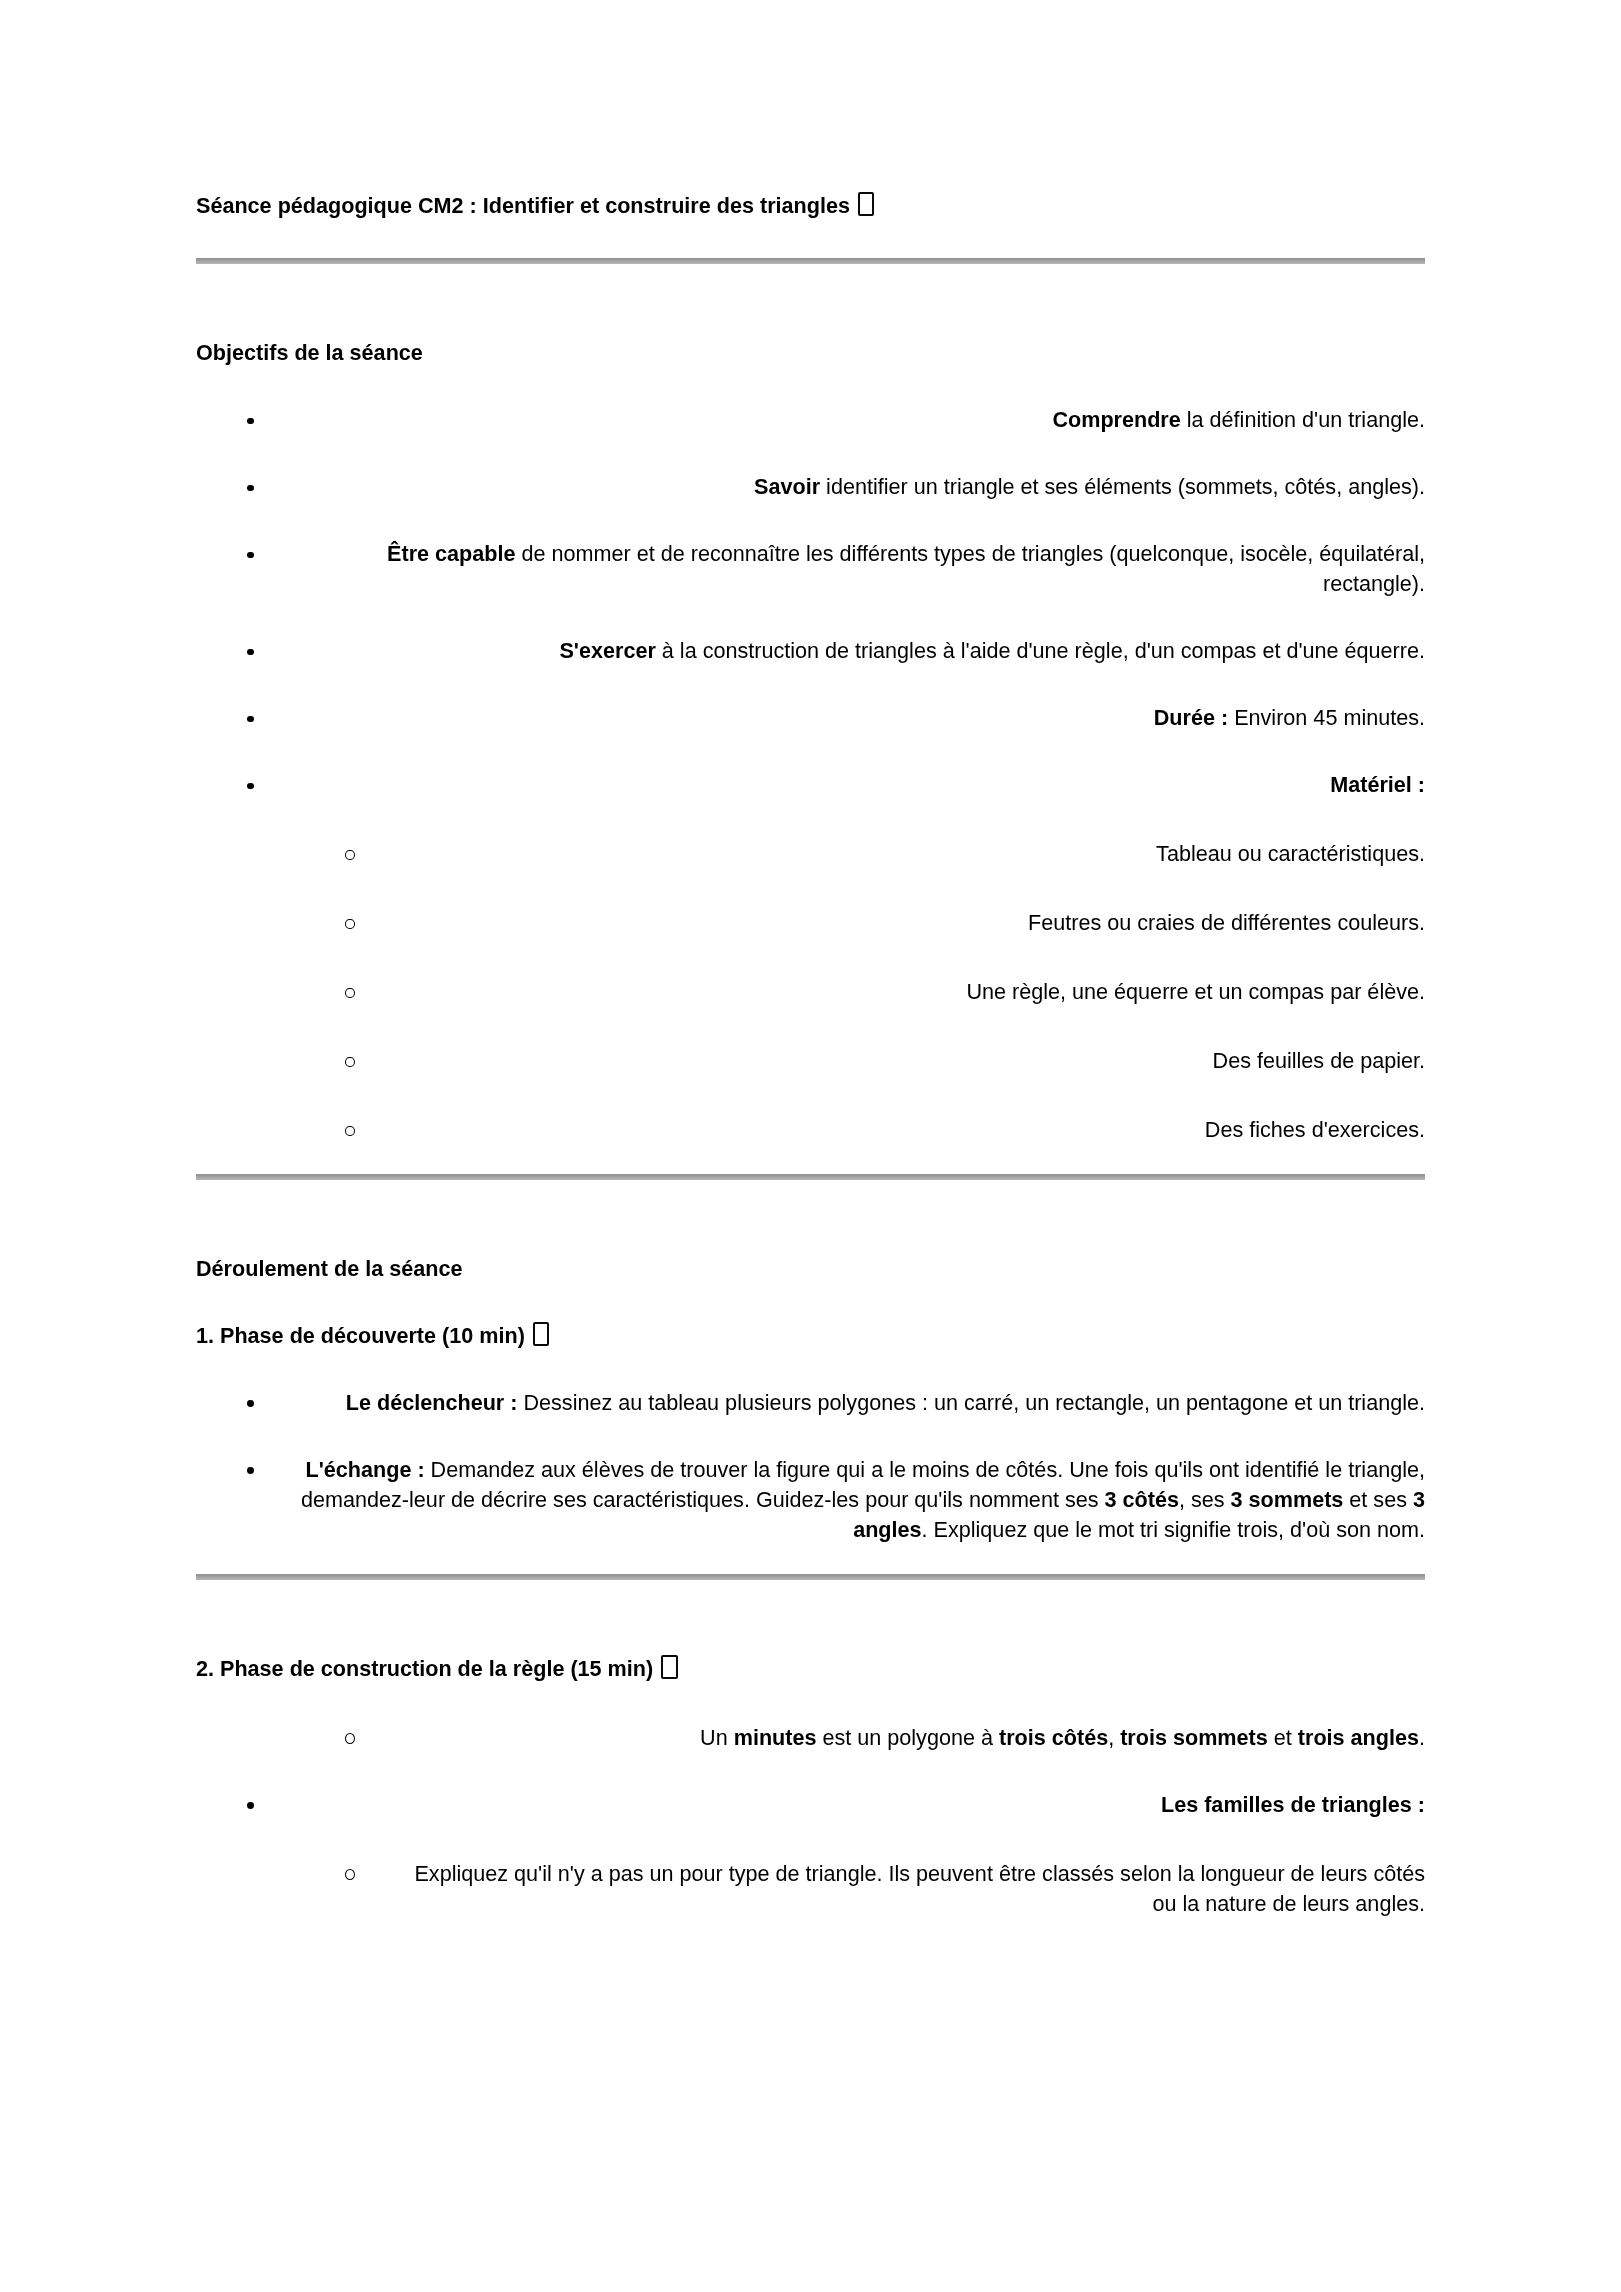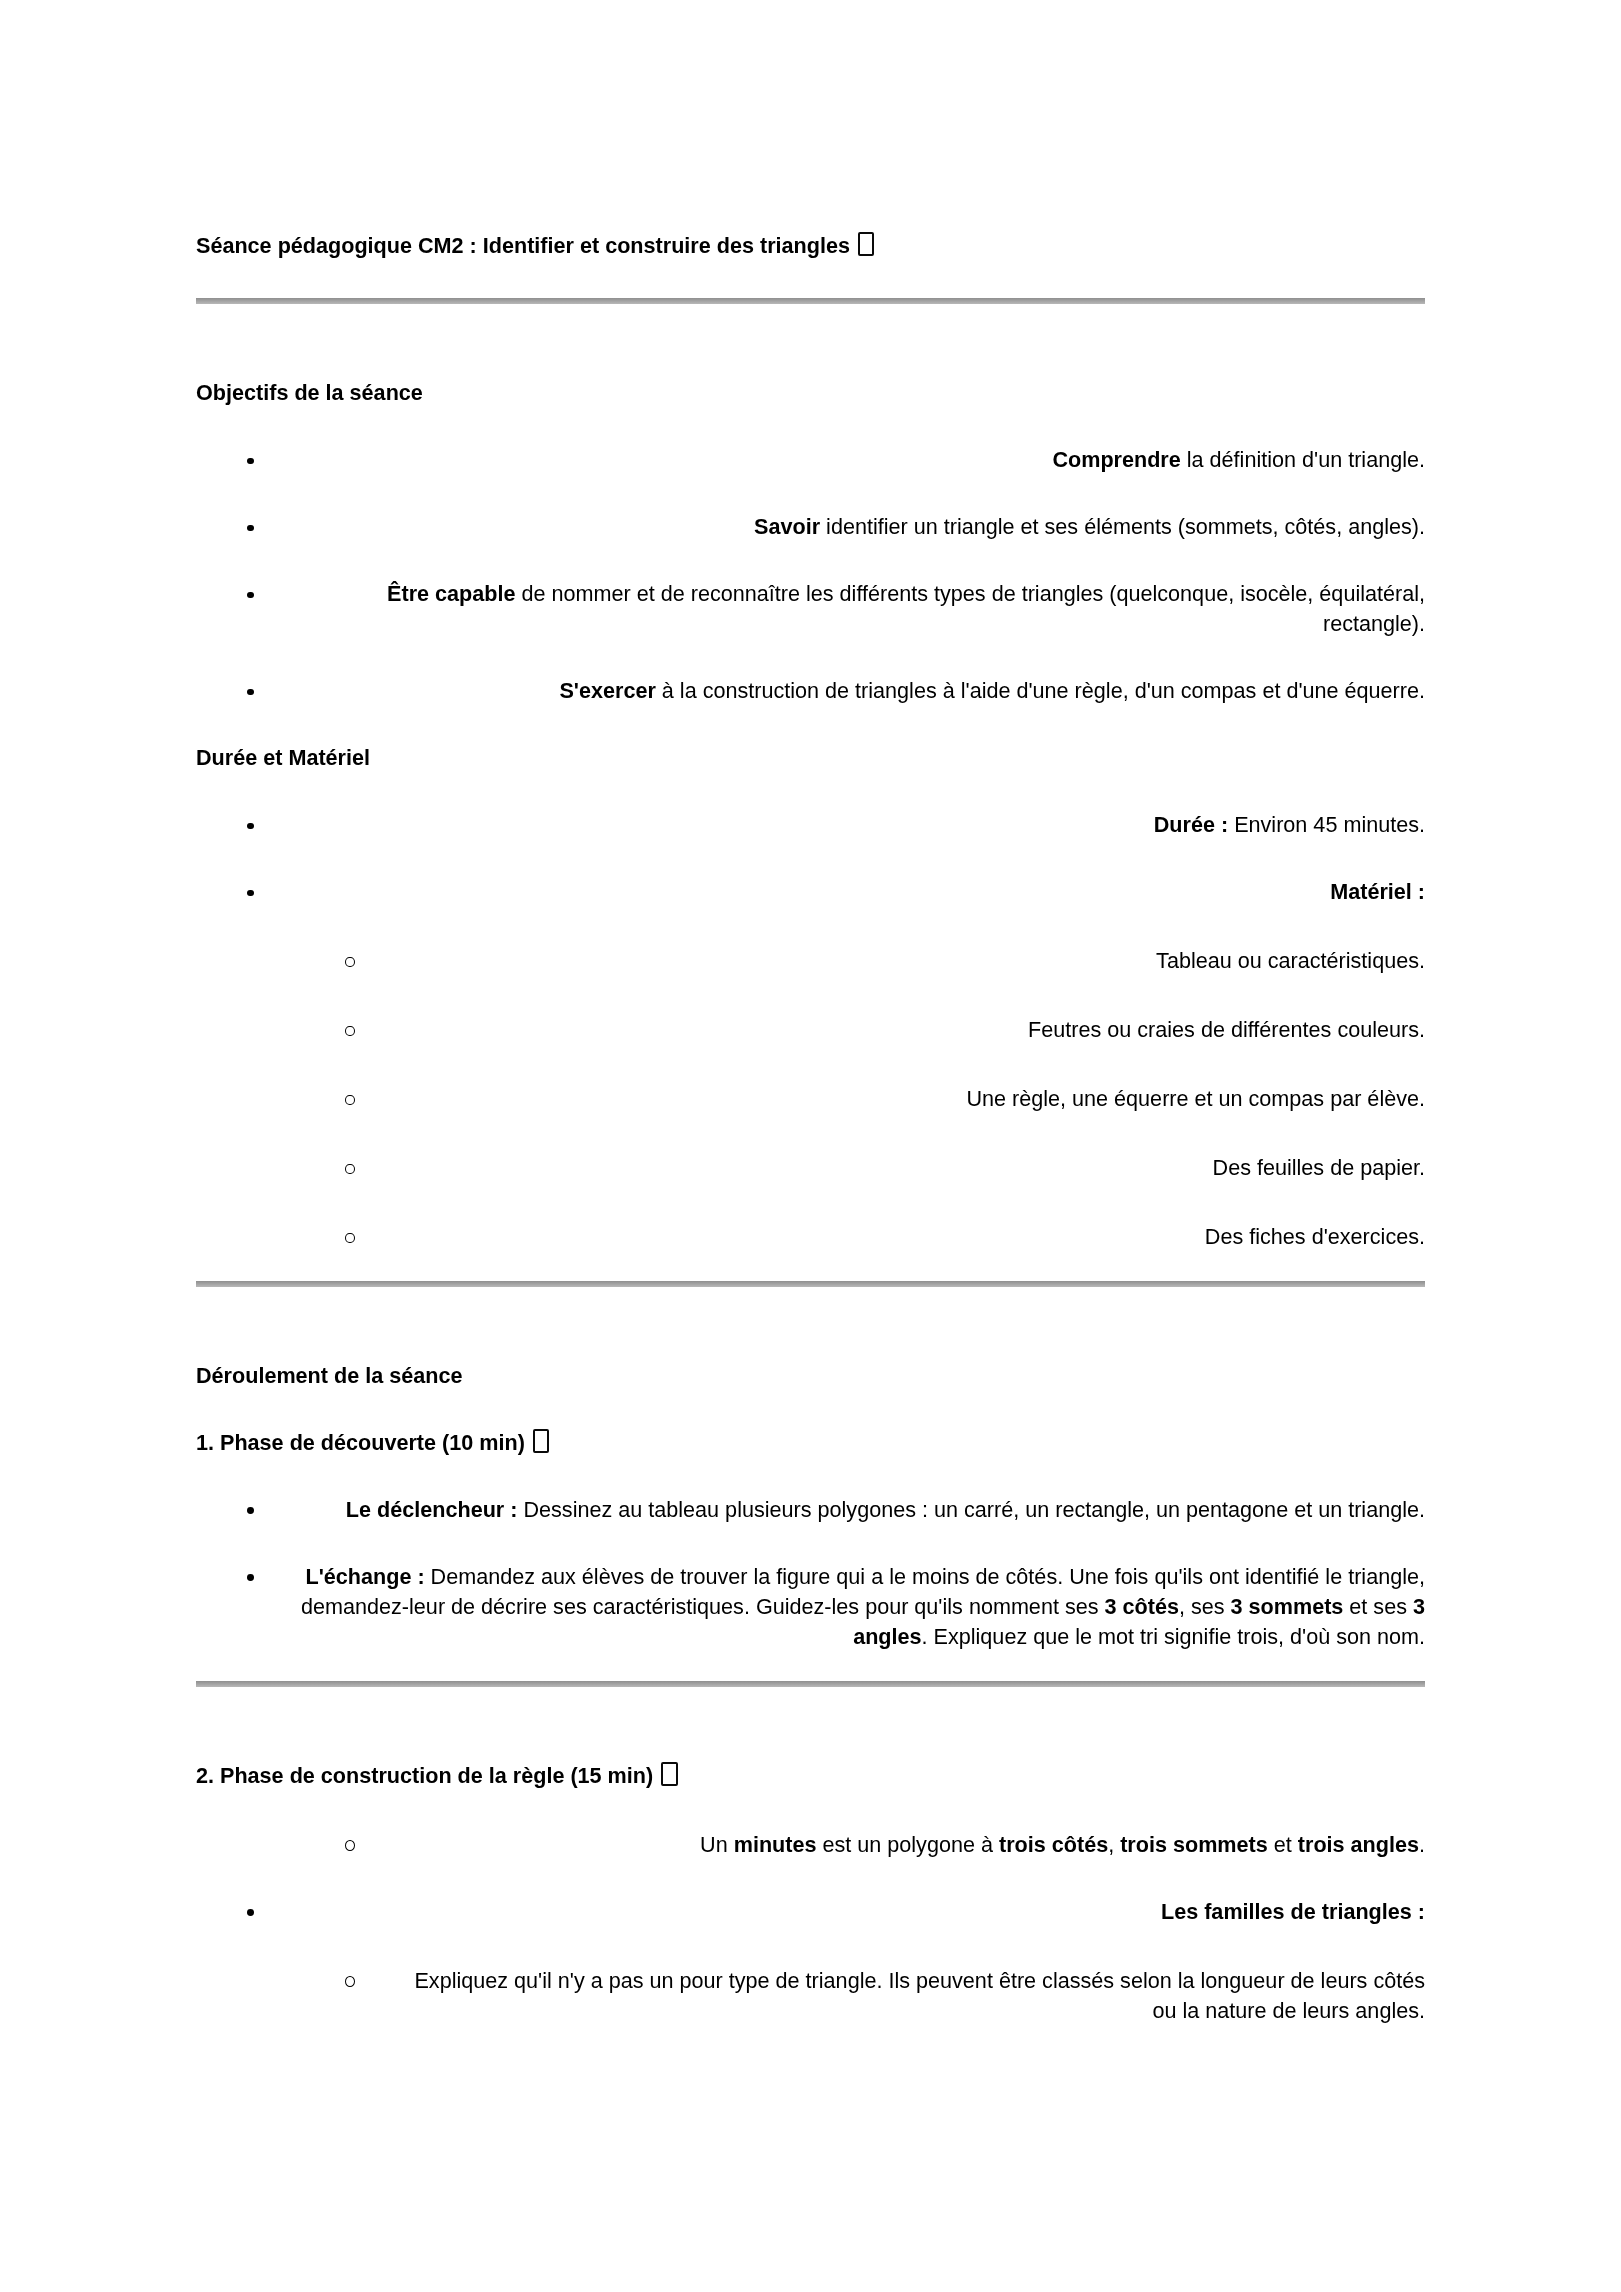--- a/index.html
+++ b/index.html
@@ -9,21 +9,20 @@
     background: #ffffff;
     font-family: "Liberation Sans", "DejaVu Sans", sans-serif;
     font-size: 21.6px;
     line-height: 30px;
     color: #000000;
     overflow: hidden;
   }
   .page-content {
     padding: 191px 196px 0 196px;
     width: 1229px;
-    margin-top: 40px;
   }
   .b, h1, h2, h3 { font-weight: 700; }
   h1, h2, h3 {
     font-size: 21.6px;
     line-height: 30px;
     margin: 0;
   }
   p { margin: 0; text-align: right; }
 
   .hr {
@@ -102,21 +101,20 @@
   </div>
   <div class="li1">
     <span class="marker1"></span>
     <p><span class="b">Être capable</span><span> de nommer et de reconnaître les différents types de triangles (quelconque, isocèle, équilatéral, rectangle).</span></p>
   </div>
   <div class="li1">
     <span class="marker1"></span>
     <p><span class="b">S'exercer</span><span> à la construction de triangles à l'aide d'une règle, d'un compas et d'une équerre.</span></p>
   </div>
 
-  <h2 class="blk">Durée et Matériel</h2>
 
   <div class="li1">
     <span class="marker1"></span>
     <p><span class="b">Durée :</span><span> Environ 45 minutes.</span></p>
   </div>
   <div class="li1">
     <span class="marker1"></span>
     <p><span class="b">Matériel :</span></p>
   </div>
 

